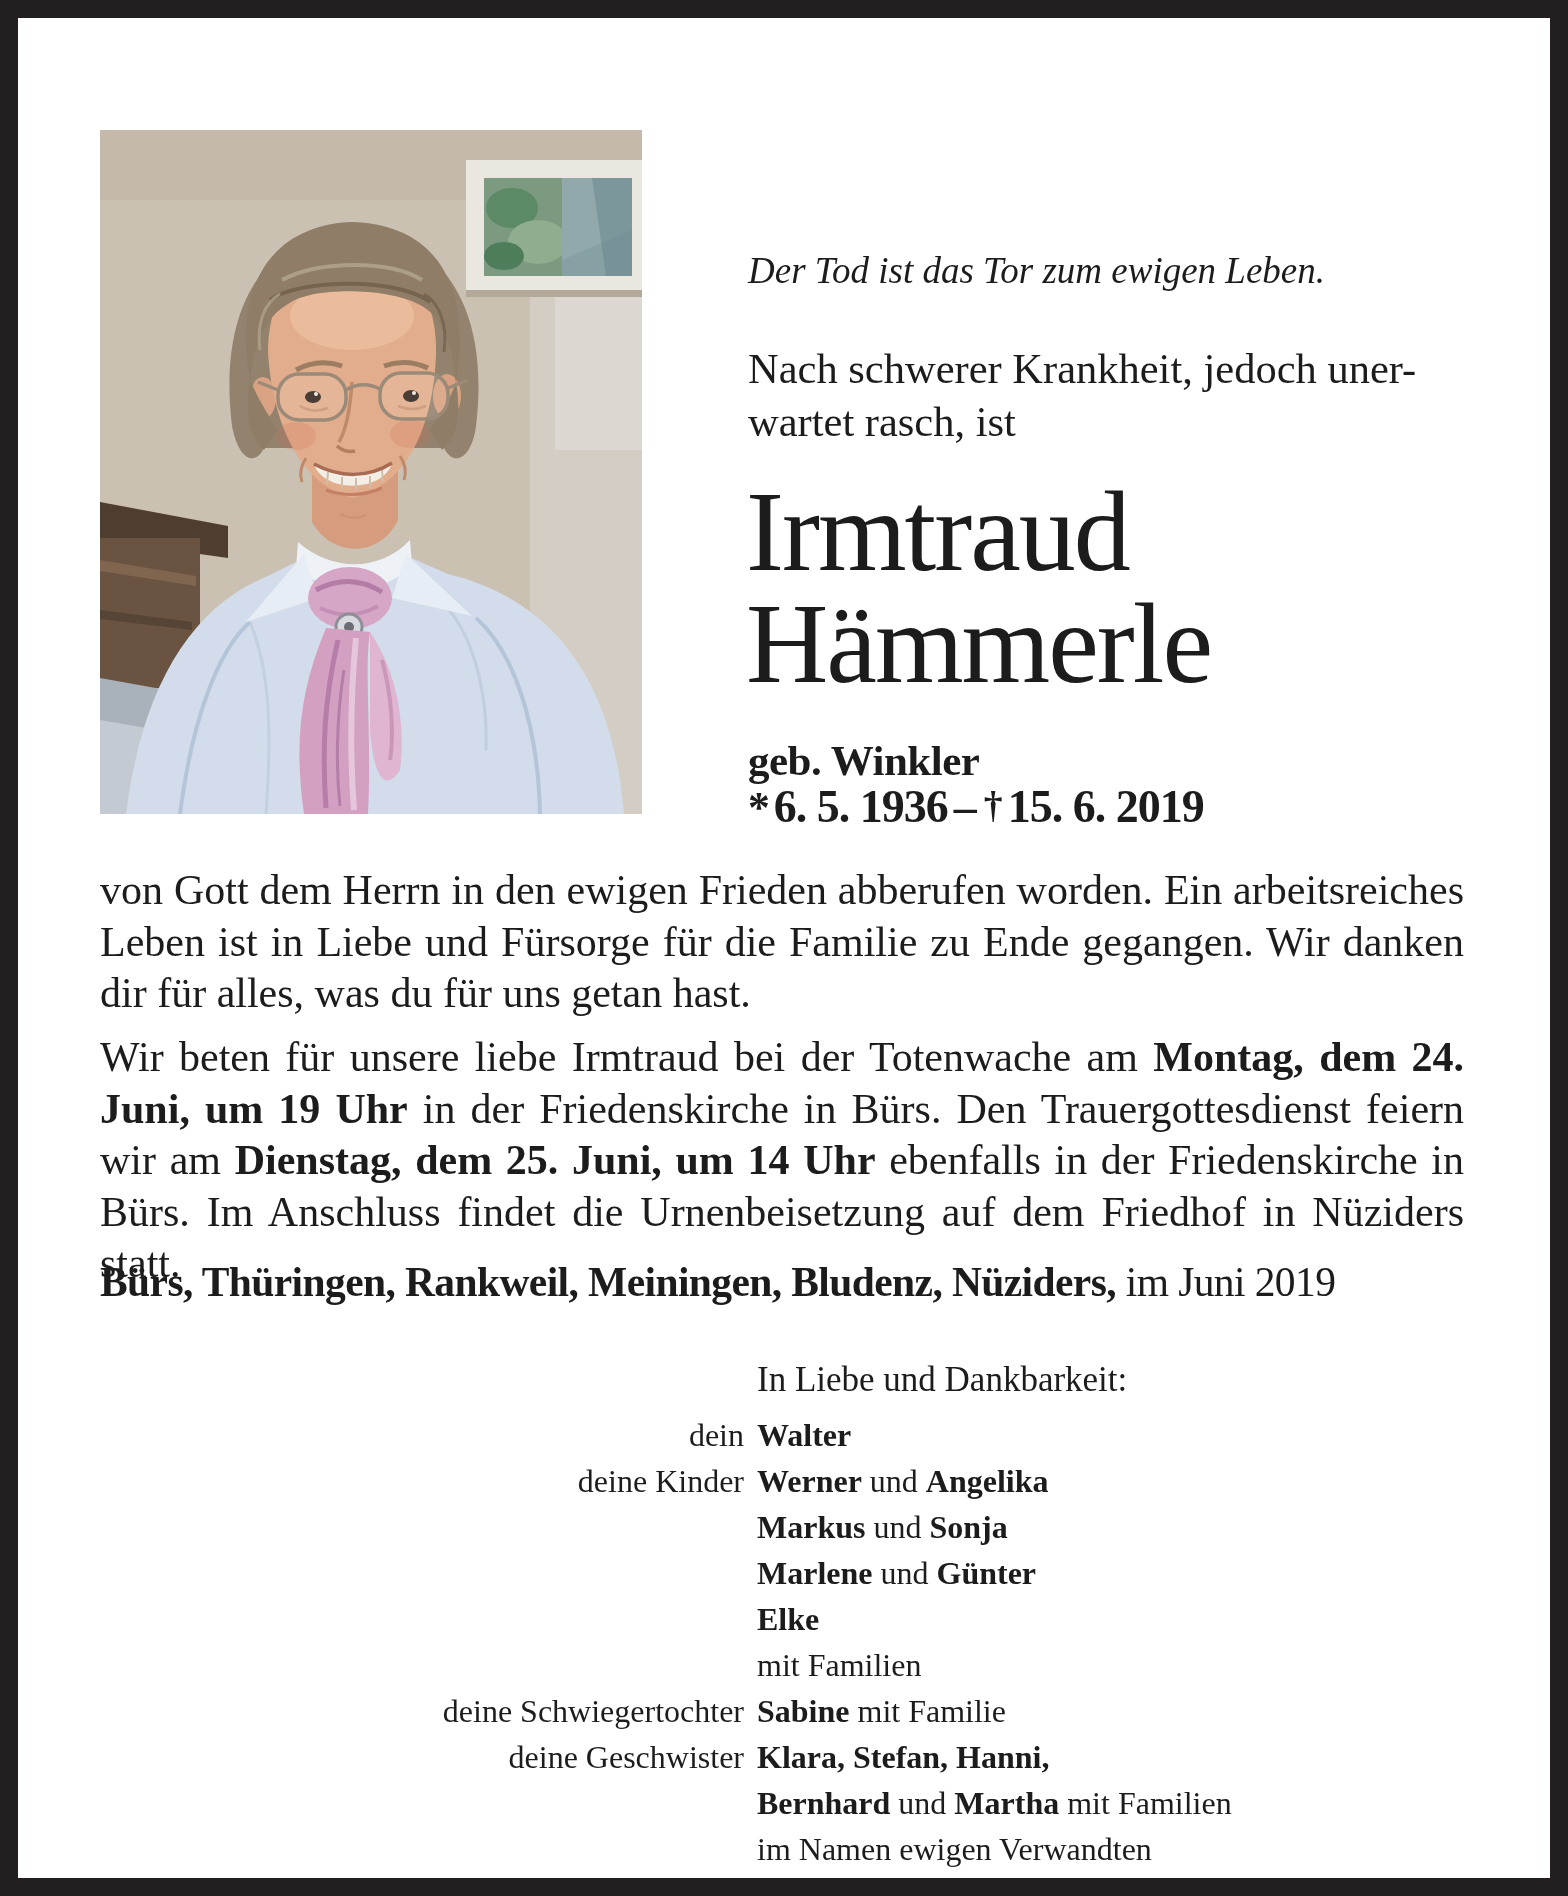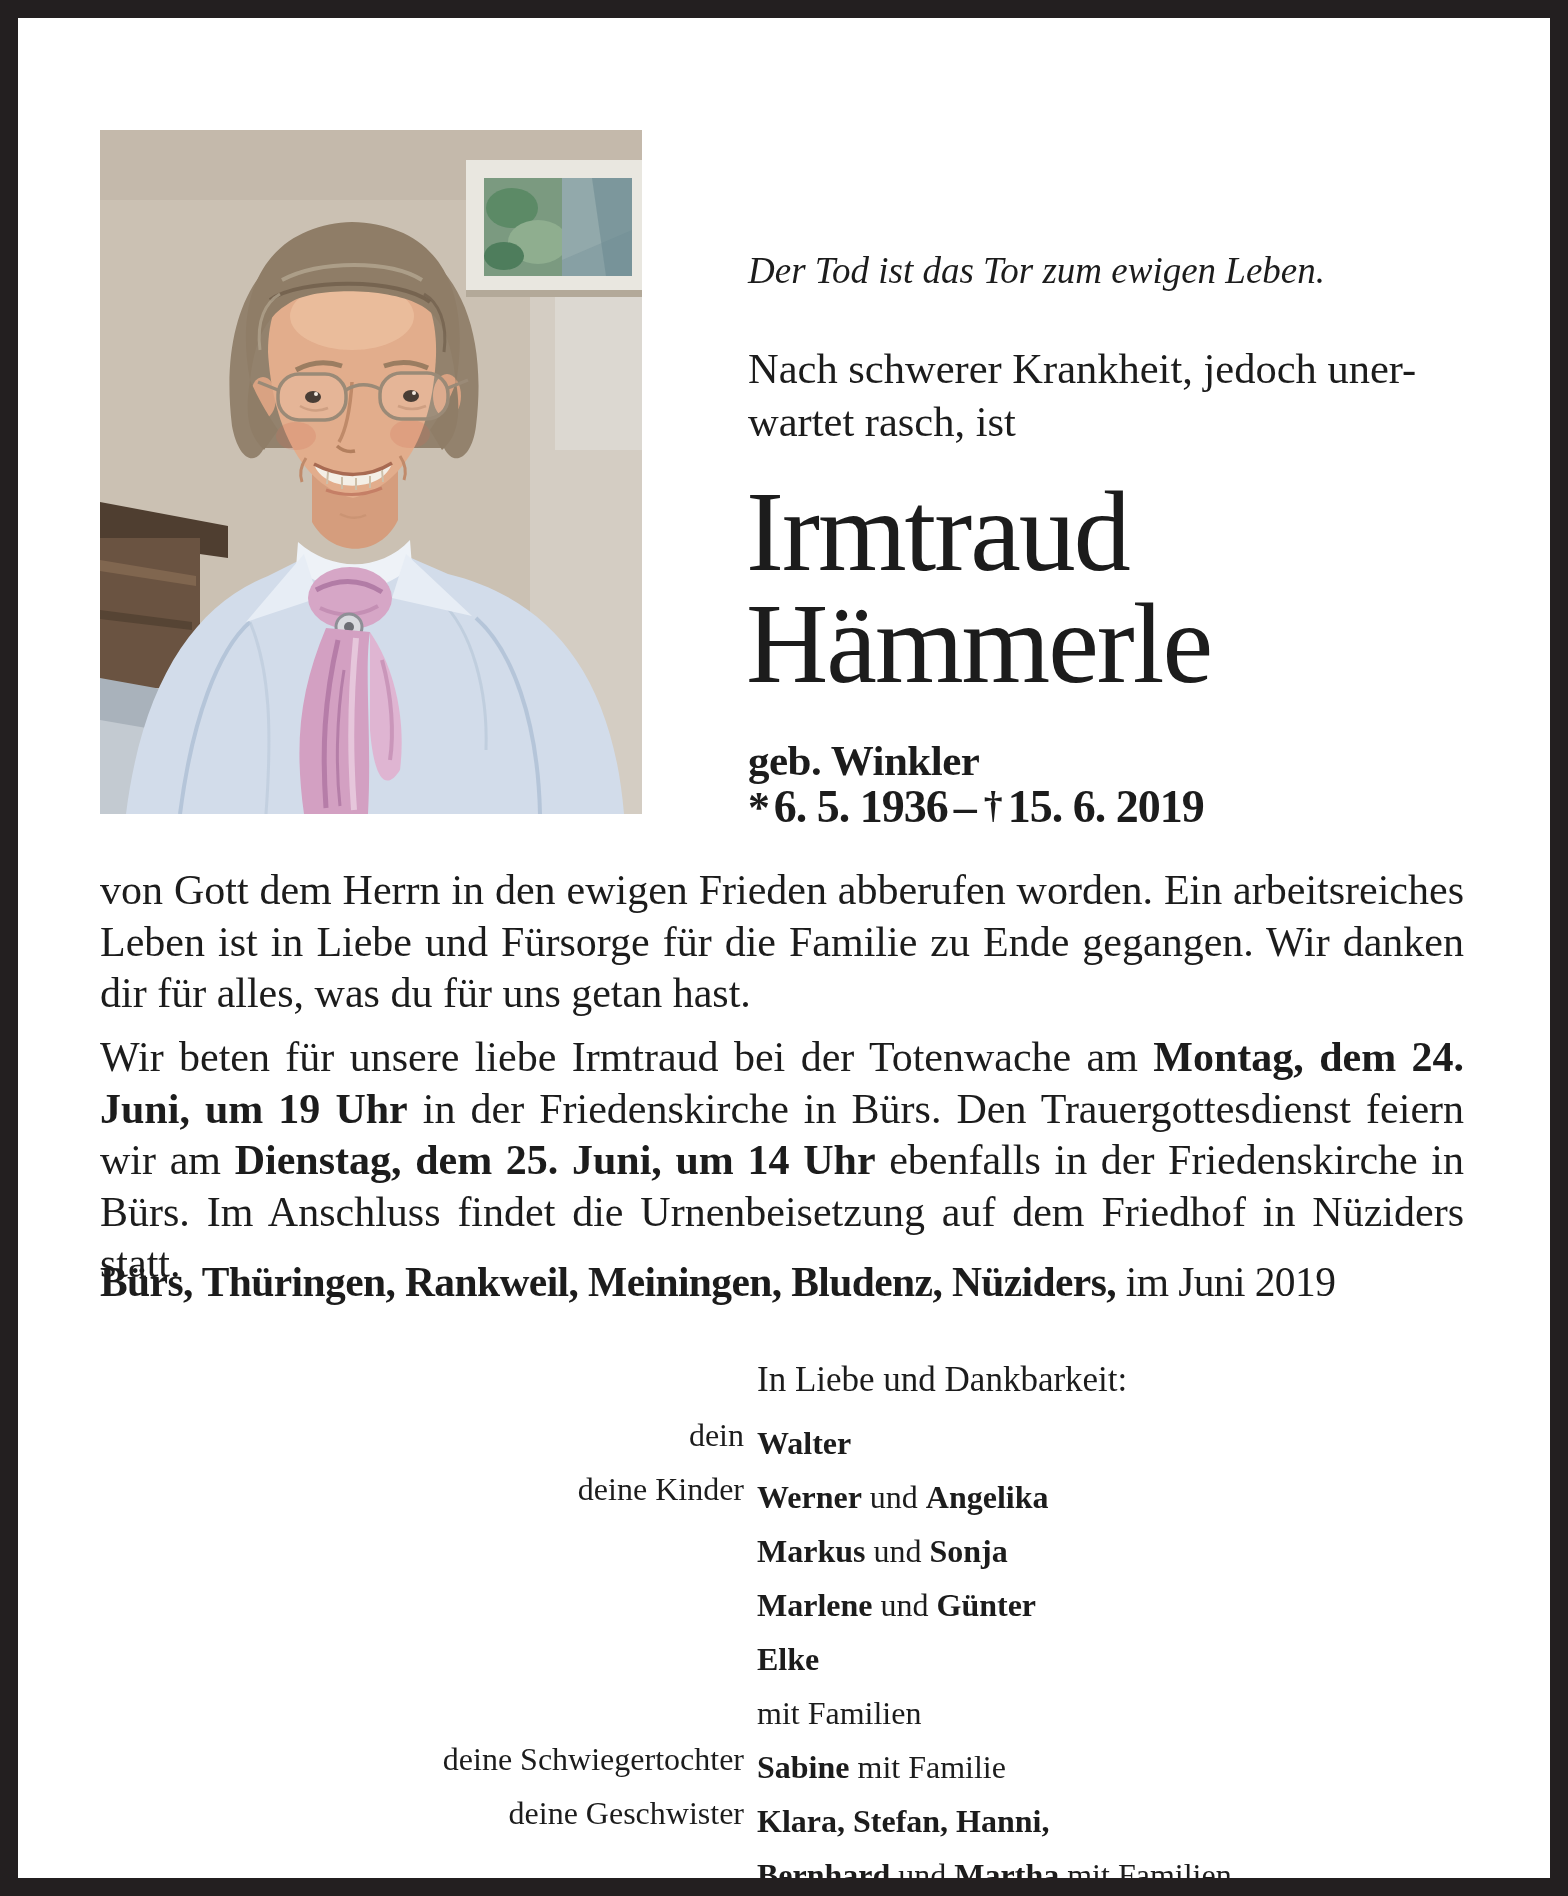--- a/index.html
+++ b/index.html
@@ -87,21 +87,21 @@
     font-size: 35px;
   }
   .family {
     position: absolute;
     left: 82px; top: 1394px;
     width: 1382px;
     font-size: 32px;
   }
   .frow { display: flex; line-height: 46px; }
   .flabel { flex: none; width: 644px; text-align: right; padding-right: 13px; }
-  .fnames { flex: 1; margin-top: 8px; }
+  .fnames { flex: 1; }
   b { font-weight: 700; }
 </style>
 </head>
 <body>
 
 <div class="page">
 
   <svg class="photo" viewBox="0 0 542 684" xmlns="http://www.w3.org/2000/svg">
     <g>
       <rect x="0" y="0" width="542" height="684" fill="#cbc1b3"></rect>

